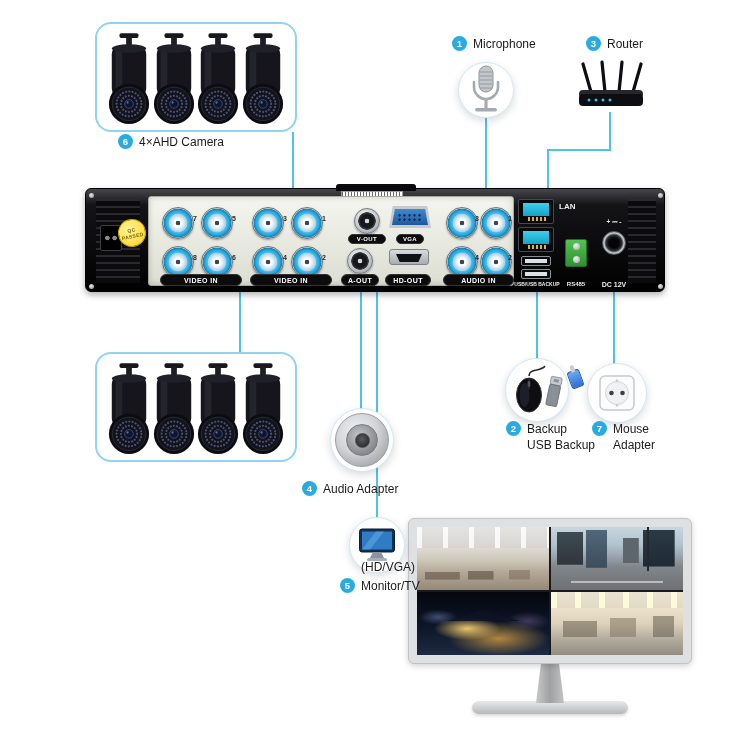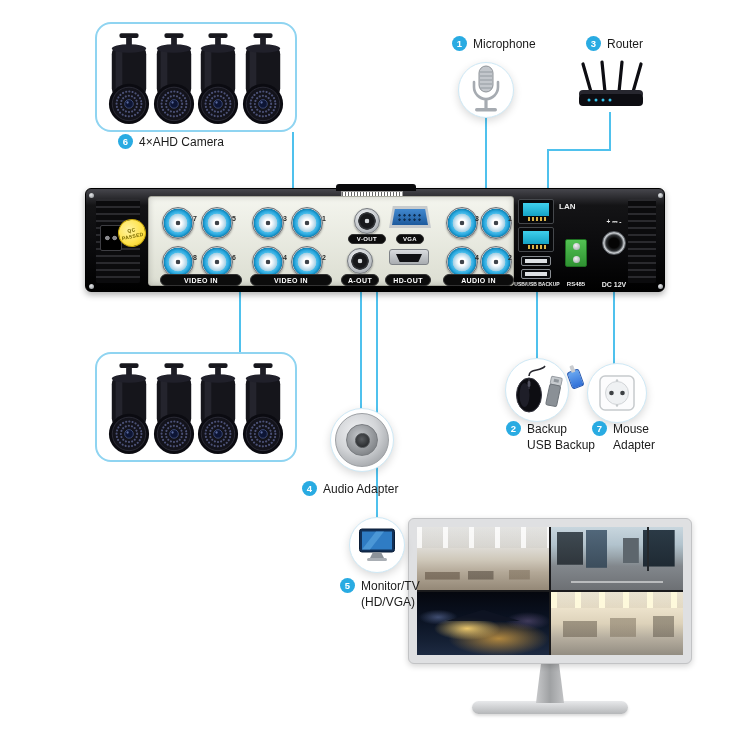--- a/index.html
+++ b/index.html
@@ -356,21 +356,21 @@
       <rect x="5" y="4.5" width="30" height="18" fill="#2f7cc4"></rect>
       <polygon points="5,22.5 19,4.5 27,4.5 13,22.5" fill="#55a0dc" opacity="0.75"></polygon>
       <path d="M16 25 h8 l3 6 h-14 z" fill="#8d939a"></path>
       <rect x="10" y="31" width="20" height="3" rx="1.5" fill="#a9aeb4"></rect>
     </svg>
   </div>
   <div class="lblrow" style="left:340px;top:578px">
     <span class="badge">5</span>
     <span class="txt">Monitor/TV</span>
   </div>
-  <span class="lbl-sub" style="left:361px;top:595px">(HD/VGA)</span>
+  <span class="lbl-sub" style="left:361px;top:560px">(HD/VGA)</span>
 
   <div class="stand"></div>
   <div class="base"></div>
   <div class="bezel">
     <div class="screen">
       <div class="cell cell-office"></div>
       <div class="cell cell-street"></div>
       <div class="cell cell-house"></div>
       <div class="cell cell-store"></div>
     </div>

